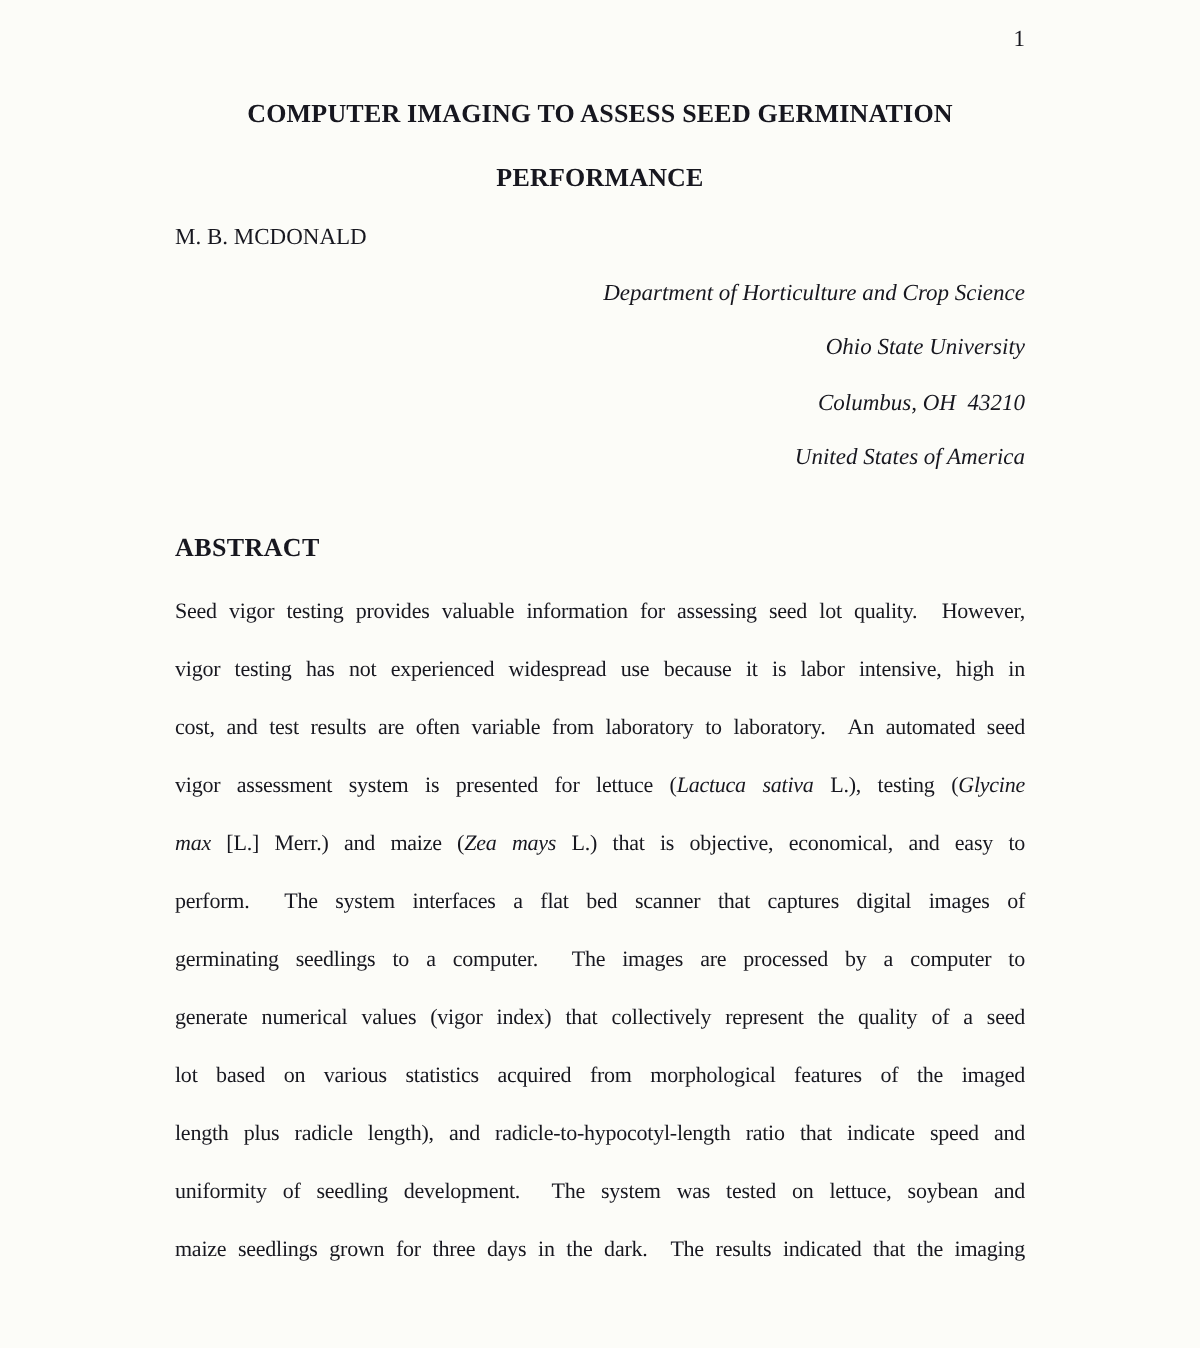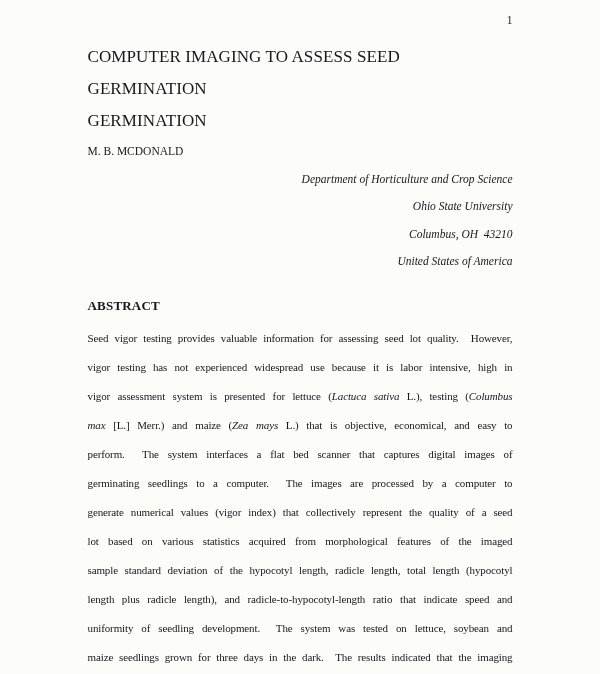--- a/index.html
+++ b/index.html
@@ -20,23 +20,23 @@
     width: 425px;
     margin: 0 auto;
   }
   .pageno {
     text-align: right;
     font-size: 11.5px;
     line-height: 17px;
     padding-top: 12px;
   }
   .title {
-    text-align: left;
-    font-weight: normal;
-    font-size: 17px;
+    text-align: center;
+    font-weight: bold;
+    font-size: 13px;
     line-height: 32px;
     margin-top: 12px;
     letter-spacing: 0.1px;
   }
   .author {
     font-size: 11.5px;
     line-height: 29px;
   }
   .affil {
     text-align: right;
@@ -69,43 +69,43 @@
 </head>
 <body>
 
 <div class="page">
   <div class="content">
 
     <div class="pageno">1</div>
 
     <div class="title">
       <div>COMPUTER IMAGING TO ASSESS SEED GERMINATION</div>
-      <div>GERMINATION</div>
+      <div>PERFORMANCE</div>
     </div>
 
     <div class="author">M. B. MCDONALD</div>
 
     <div>
       <div class="affil">Department of Horticulture and Crop Science</div>
       <div class="affil">Ohio State University</div>
       <div class="affil">Columbus, OH&nbsp; 43210</div>
       <div class="affil">United States of America</div>
     </div>
 
     <div class="abstract-heading">ABSTRACT</div>
 
     <div class="abs-body">
         <div class="abs-line"><span>Seed vigor testing provides valuable information for assessing seed lot quality.&nbsp; However,</span></div>
         <div class="abs-line"><span>vigor testing has not experienced widespread use because it is labor intensive, high in</span></div>
-        <div class="abs-line"><span>vigor assessment system is presented for lettuce (</span><em>Lactuca sativa</em><span> L.), testing (</span><em>Columbus</em></div>
+        <div class="abs-line"><span>cost, and test results are often variable from laboratory to laboratory.&nbsp; An automated seed</span></div>
+        <div class="abs-line"><span>vigor assessment system is presented for lettuce (</span><em>Lactuca sativa</em><span> L.), testing (</span><em>Glycine</em></div>
         <div class="abs-line"><em>max</em><span> [L.] Merr.) and maize (</span><em>Zea mays</em><span> L.) that is objective, economical, and easy to</span></div>
         <div class="abs-line"><span>perform.&nbsp; The system interfaces a flat bed scanner that captures digital images of</span></div>
         <div class="abs-line"><span>germinating seedlings to a computer.&nbsp; The images are processed by a computer to</span></div>
         <div class="abs-line"><span>generate numerical values (vigor index) that collectively represent the quality of a seed</span></div>
         <div class="abs-line"><span>lot based on various statistics acquired from morphological features of the imaged</span></div>
-        <div class="abs-line"><span>sample standard deviation of the hypocotyl length, radicle length, total length (hypocotyl</span></div>
         <div class="abs-line"><span>length plus radicle length), and radicle-to-hypocotyl-length ratio that indicate speed and</span></div>
         <div class="abs-line"><span>uniformity of seedling development.&nbsp; The system was tested on lettuce, soybean and</span></div>
         <div class="abs-line"><span>maize seedlings grown for three days in the dark.&nbsp; The results indicated that the imaging</span></div>
       </div>
 
   </div>
 </div>
 
 </body></html>

